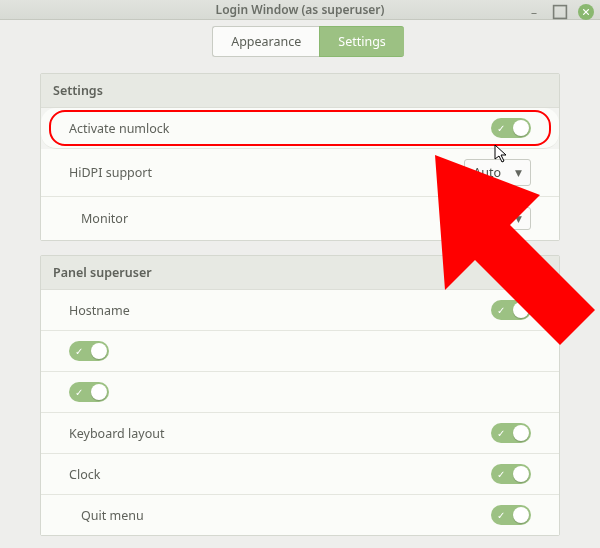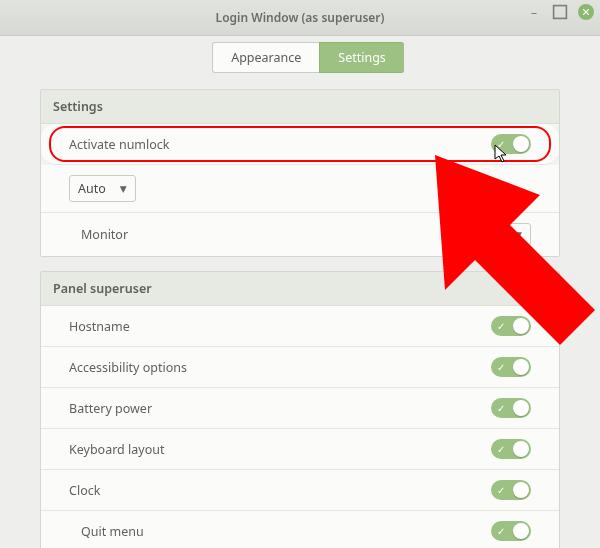--- a/index.html
+++ b/index.html
@@ -1,19 +1,19 @@
 <!DOCTYPE html>
 <html><head>
 <meta charset="utf-8">
 <style>
   * { box-sizing: border-box; margin: 0; padding: 0; font-family: "Noto Sans", "DejaVu Sans", Arial, sans-serif; }
   body { width: 600px; height: 548px; background: #eeeeec; overflow: hidden; position: relative; }
 
   
-  .titlebar { height: 36px; background: linear-gradient(#e1e3de, #d7dad4); display: flex; align-items: center; justify-content: center; position: relative; border-bottom: 1px solid #c5c8c0; }
+  .titlebar { height: 20px; background: linear-gradient(#e1e3de, #d7dad4); display: flex; align-items: center; justify-content: center; position: relative; border-bottom: 1px solid #c5c8c0; }
   .titlebar .title { font-size: 12px; font-weight: 600; color: #6a6e67; }
   .win-controls { position: absolute; right: 6px; top: 4px; display: flex; gap: 10px; }
   .win-btn { width: 16px; height: 16px; display: flex; align-items: center; justify-content: center; font-size: 12px; color: #7b7f77; cursor: pointer; }
   .win-close { width: 16px; height: 16px; border-radius: 50%; background: #8ab870; display:flex; align-items:center; justify-content:center;}
   .win-close svg { width:8px; height:8px; }
 
   
   .tabs { display: flex; justify-content: center; margin-top: 6px; margin-left: 16px; }
   .tabs .tab { font-size: 12.5px; color: #5a5e56; background:#fbfbfa; border:1px solid #c9ccc4; padding: 6px 18px; cursor:pointer; }
   .tabs .tab:first-child { border-radius: 3px 0 0 3px; border-right:none;}
@@ -81,20 +81,21 @@
 
     <div class="row highlight">
       <span class="row-label">Activate numlock</span>
       <div class="toggle">
         <span class="check">✓</span>
         <span class="knob"></span>
       </div>
     </div>
 
     <div class="row">
+      <span class="row-label">HiDPI support</span>
       <div class="select">
         <span>Auto</span>
         <span class="chev">▼</span>
       </div>
     </div>
 
     <div class="row">
       <span class="row-label">Monitor</span>
       <div class="select" style="min-width:40px;">
         <span></span>
@@ -107,28 +108,26 @@
     <div class="panel-header">Panel superuser</div>
 
     <div class="row">
       <span class="row-label">Hostname</span>
       <div class="toggle">
           <span class="check">✓</span>
           <span class="knob"></span>
         </div>
     </div>
     <div class="row">
-      <span class="row-label">Accessibility options</span>
       <div class="toggle">
           <span class="check">✓</span>
           <span class="knob"></span>
         </div>
     </div>
     <div class="row">
-      <span class="row-label">Battery power</span>
       <div class="toggle">
           <span class="check">✓</span>
           <span class="knob"></span>
         </div>
     </div>
     <div class="row">
       <span class="row-label">Keyboard layout</span>
       <div class="toggle">
           <span class="check">✓</span>
           <span class="knob"></span>

